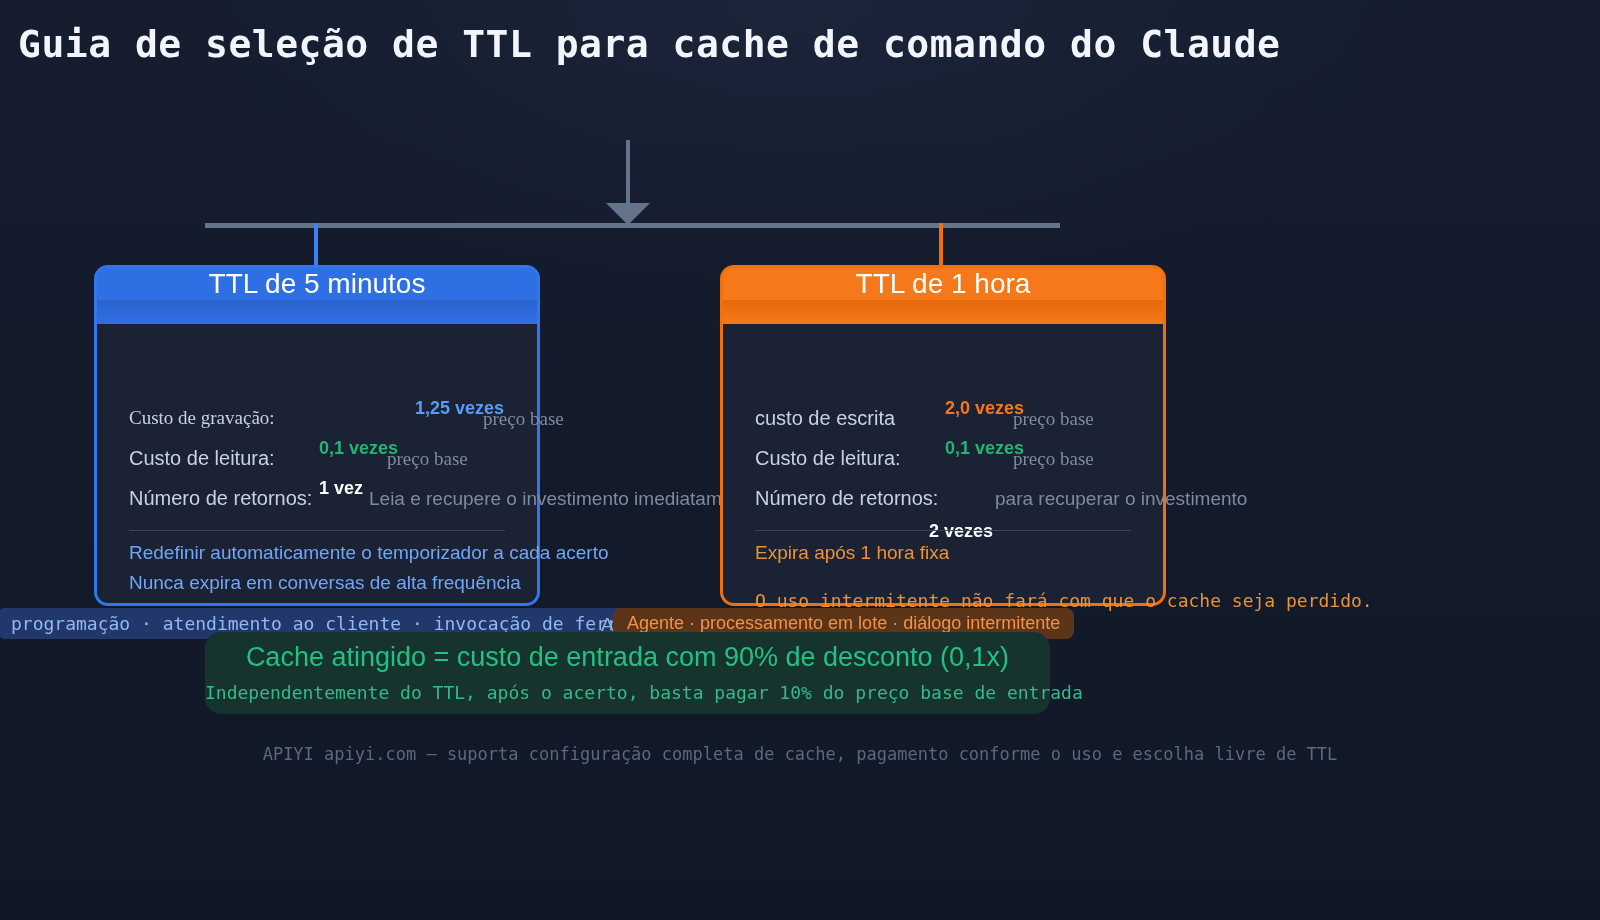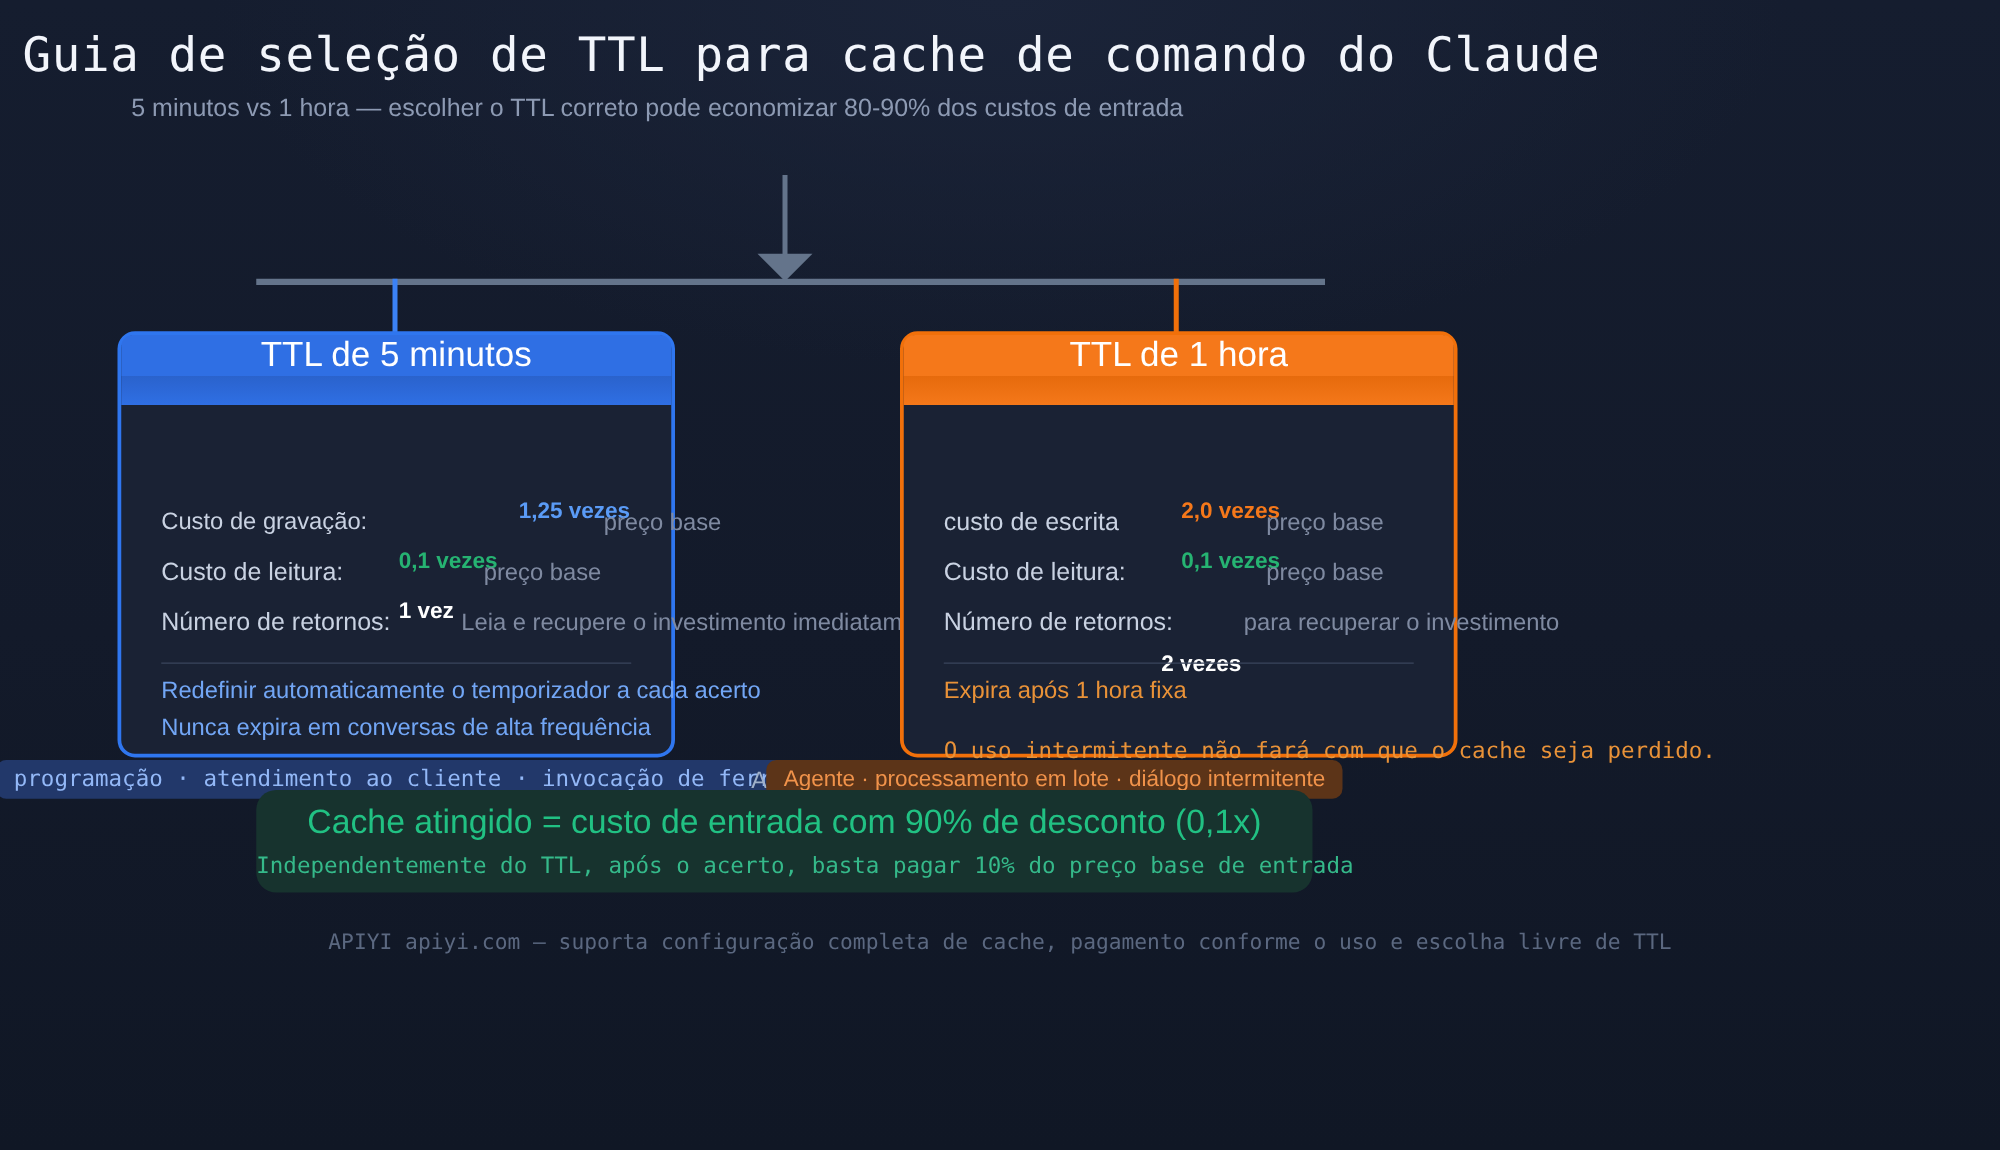--- a/index.html
+++ b/index.html
@@ -8,27 +8,27 @@
     background:#141b2c;
     font-family:"Liberation Sans", sans-serif;
     overflow:hidden;
     position:relative;
   }
   #stage{position:absolute;inset:0;
     background:
       radial-gradient(ellipse 900px 420px at 50% 0%, #1b2439 0%, rgba(27,36,57,0) 70%),
       linear-gradient(180deg,#151d2f 0%,#131a2a 55%,#101725 100%);
   }
-  .mono{font-family:Liberation Sans, sans-serif;}
+  .mono{font-family:Liberation Serif, serif;}
 
   
   #title{
     position:absolute;left:18px;top:22px;width:1560px;
     font-family:"DejaVu Sans Mono", monospace;
-    font-size:38px;color:#f2f5fb;letter-spacing:.5px;white-space:nowrap;
+    font-size:38px;color:#f2f5fb;letter-spacing:.5px;white-space:nowrap;font-weight:bold;
   }
   #subtitle{
     position:absolute;left:105px;top:76px;width:1400px;
     font-size:20px;color:#8d9ab3;white-space:nowrap;
   }
 
   
   #stem{position:absolute;left:626px;top:140px;width:4px;height:75px;background:#64748b;}
   #arrow{position:absolute;left:606px;top:203px;width:0;height:0;
          border-left:22px solid transparent;border-right:22px solid transparent;
@@ -86,21 +86,20 @@
 
   #footer{position:absolute;left:0;right:0;top:744px;text-align:center;
           font-family:"DejaVu Sans Mono", monospace;font-size:17px;color:#5b6880;white-space:nowrap;}
 </style>
 </head>
 <body>
 
 <div id="stage">
 
   <div id="title" class="mono">Guia de seleção de TTL para cache de comando do Claude</div>
-  <div id="subtitle">5 minutos vs 1 hora — escolher o TTL correto pode economizar 80-90% dos custos de entrada</div>
 
   <div id="stem"></div>
   <div id="arrow"></div>
   <div id="hbar"></div>
   <div id="drop-blue"></div>
   <div id="drop-orange"></div>
 
   <div class="card blue">
     <div class="card-head">
       <span>TTL de 5 minutos</span>

